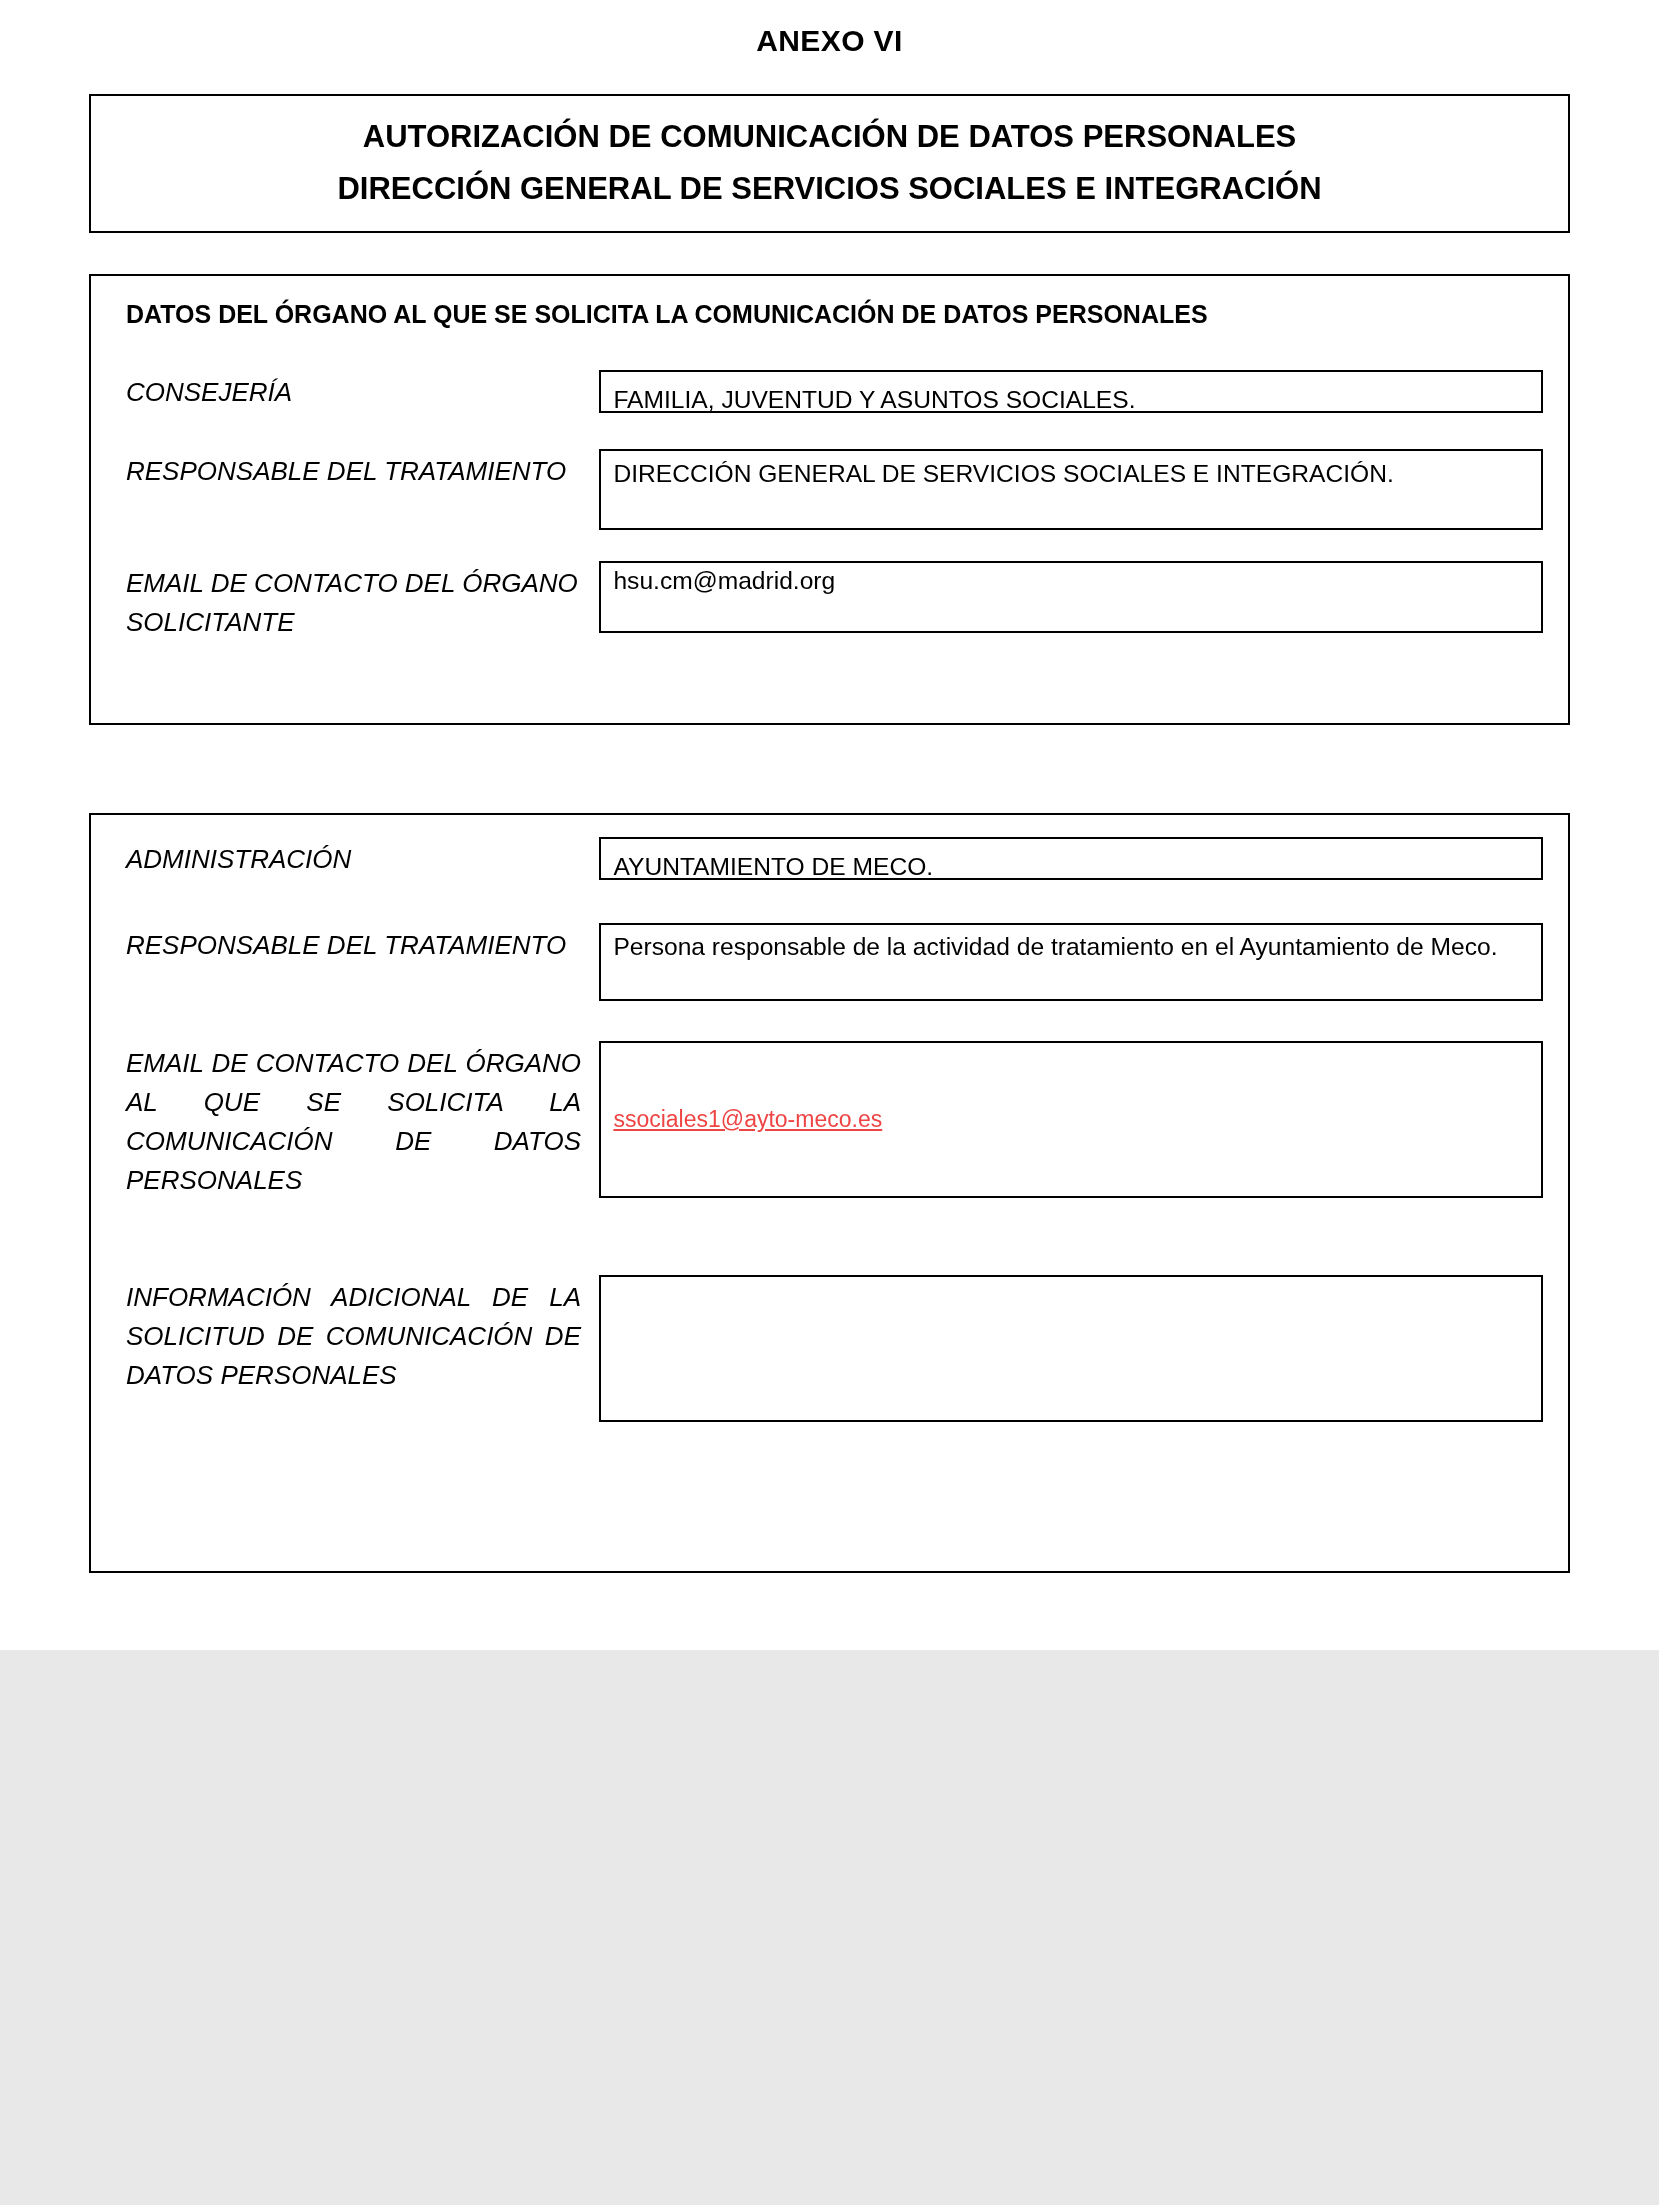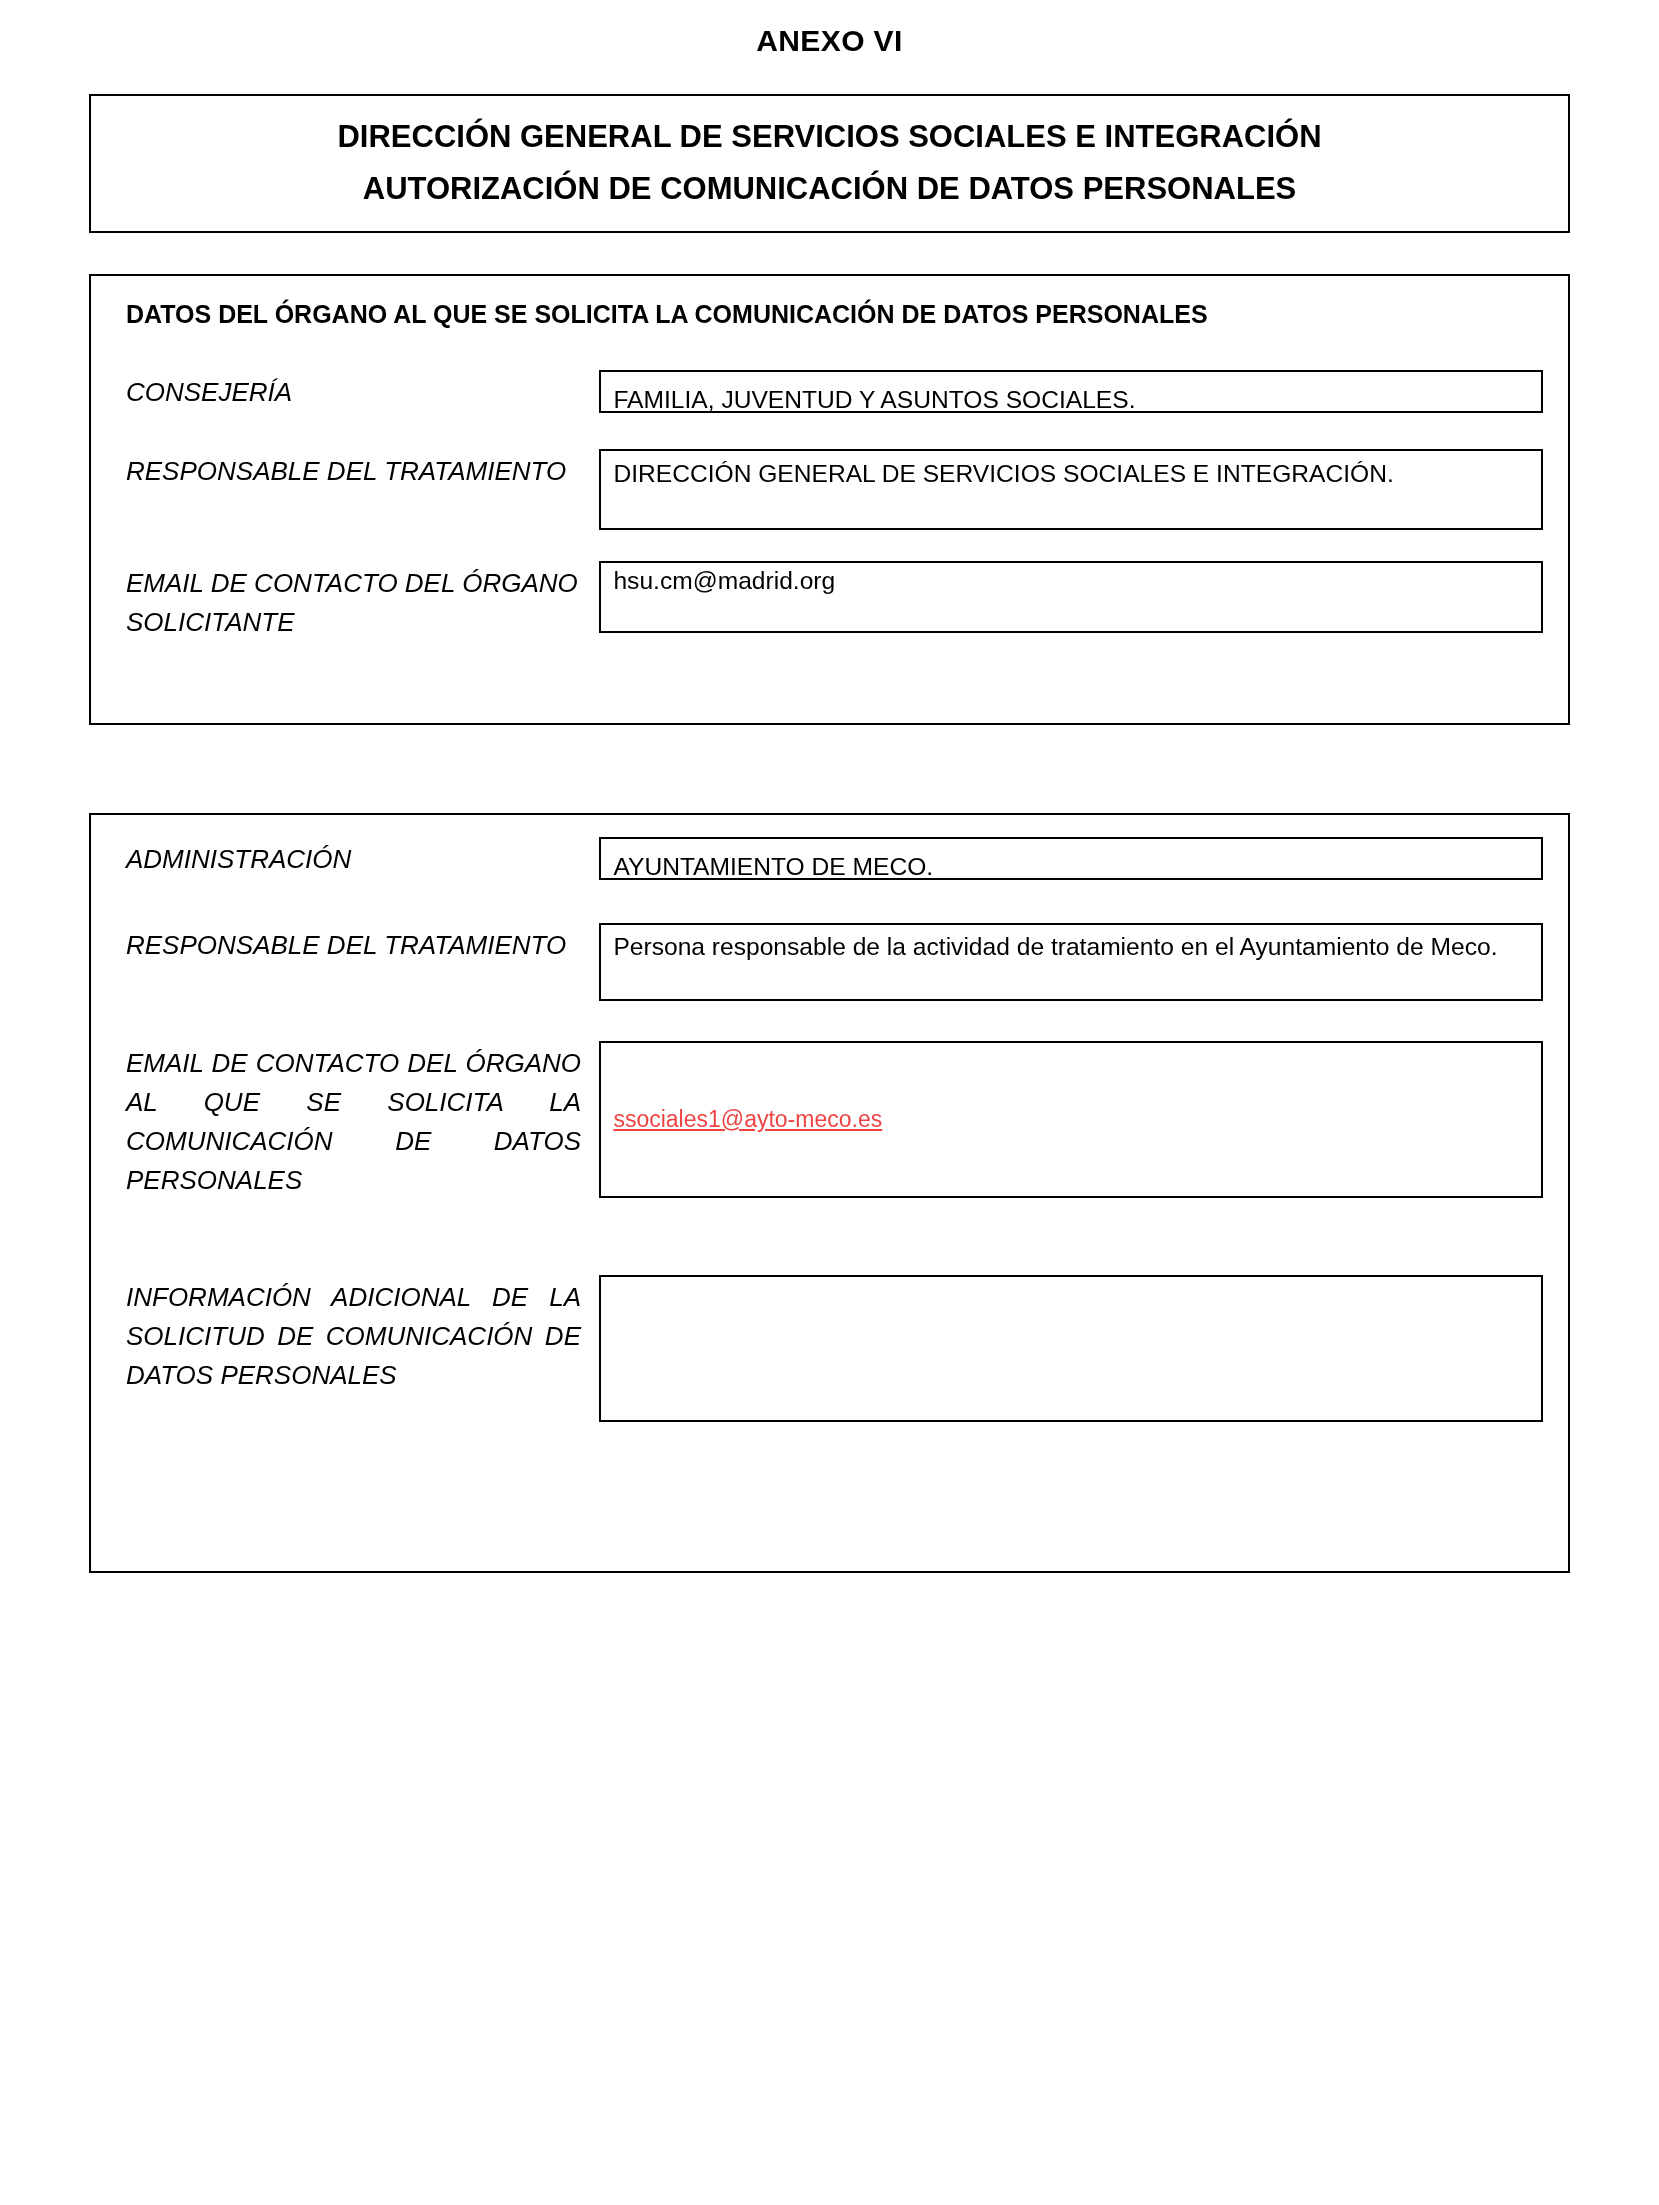--- a/index.html
+++ b/index.html
@@ -1,19 +1,19 @@
 <!DOCTYPE html>
 <html style="font-size:12px"><head>
 <meta charset="utf-8">
 <style>
   html, body { margin: 0; padding: 0; background: #e8e8e8; }
   .page {
     position: relative;
     width: 1659px;
-    height: 2205px;
+    height: 1650px;
     margin: 0 auto;
     background: #ffffff;
     font-family: "Liberation Sans", "DejaVu Sans", sans-serif;
     color: #000000;
     overflow: hidden;
   }
   .doc-title {
     padding-top: 24px;
     text-align: center;
     font-size: 30px;
@@ -98,22 +98,22 @@
   }
 </style>
 </head>
 <body>
 
 <div class="page">
 
   <div class="doc-title">ANEXO VI</div>
 
   <div class="title-box">
+    <div class="title-line">AUTORIZACIÓN DE COMUNICACIÓN DE DATOS PERSONALES</div>
     <div class="title-line">DIRECCIÓN GENERAL DE SERVICIOS SOCIALES E INTEGRACIÓN</div>
-    <div class="title-line">AUTORIZACIÓN DE COMUNICACIÓN DE DATOS PERSONALES</div>
   </div>
 
   <div class="section section--one">
     <div class="section-title">DATOS DEL ÓRGANO AL QUE SE SOLICITA LA COMUNICACIÓN DE DATOS PERSONALES</div>
 
     <div class="row mb48">
       <div class="label">CONSEJERÍA</div>
       <div class="value-box value-box--single">
         <span>FAMILIA, JUVENTUD Y ASUNTOS SOCIALES.</span>
       </div>

